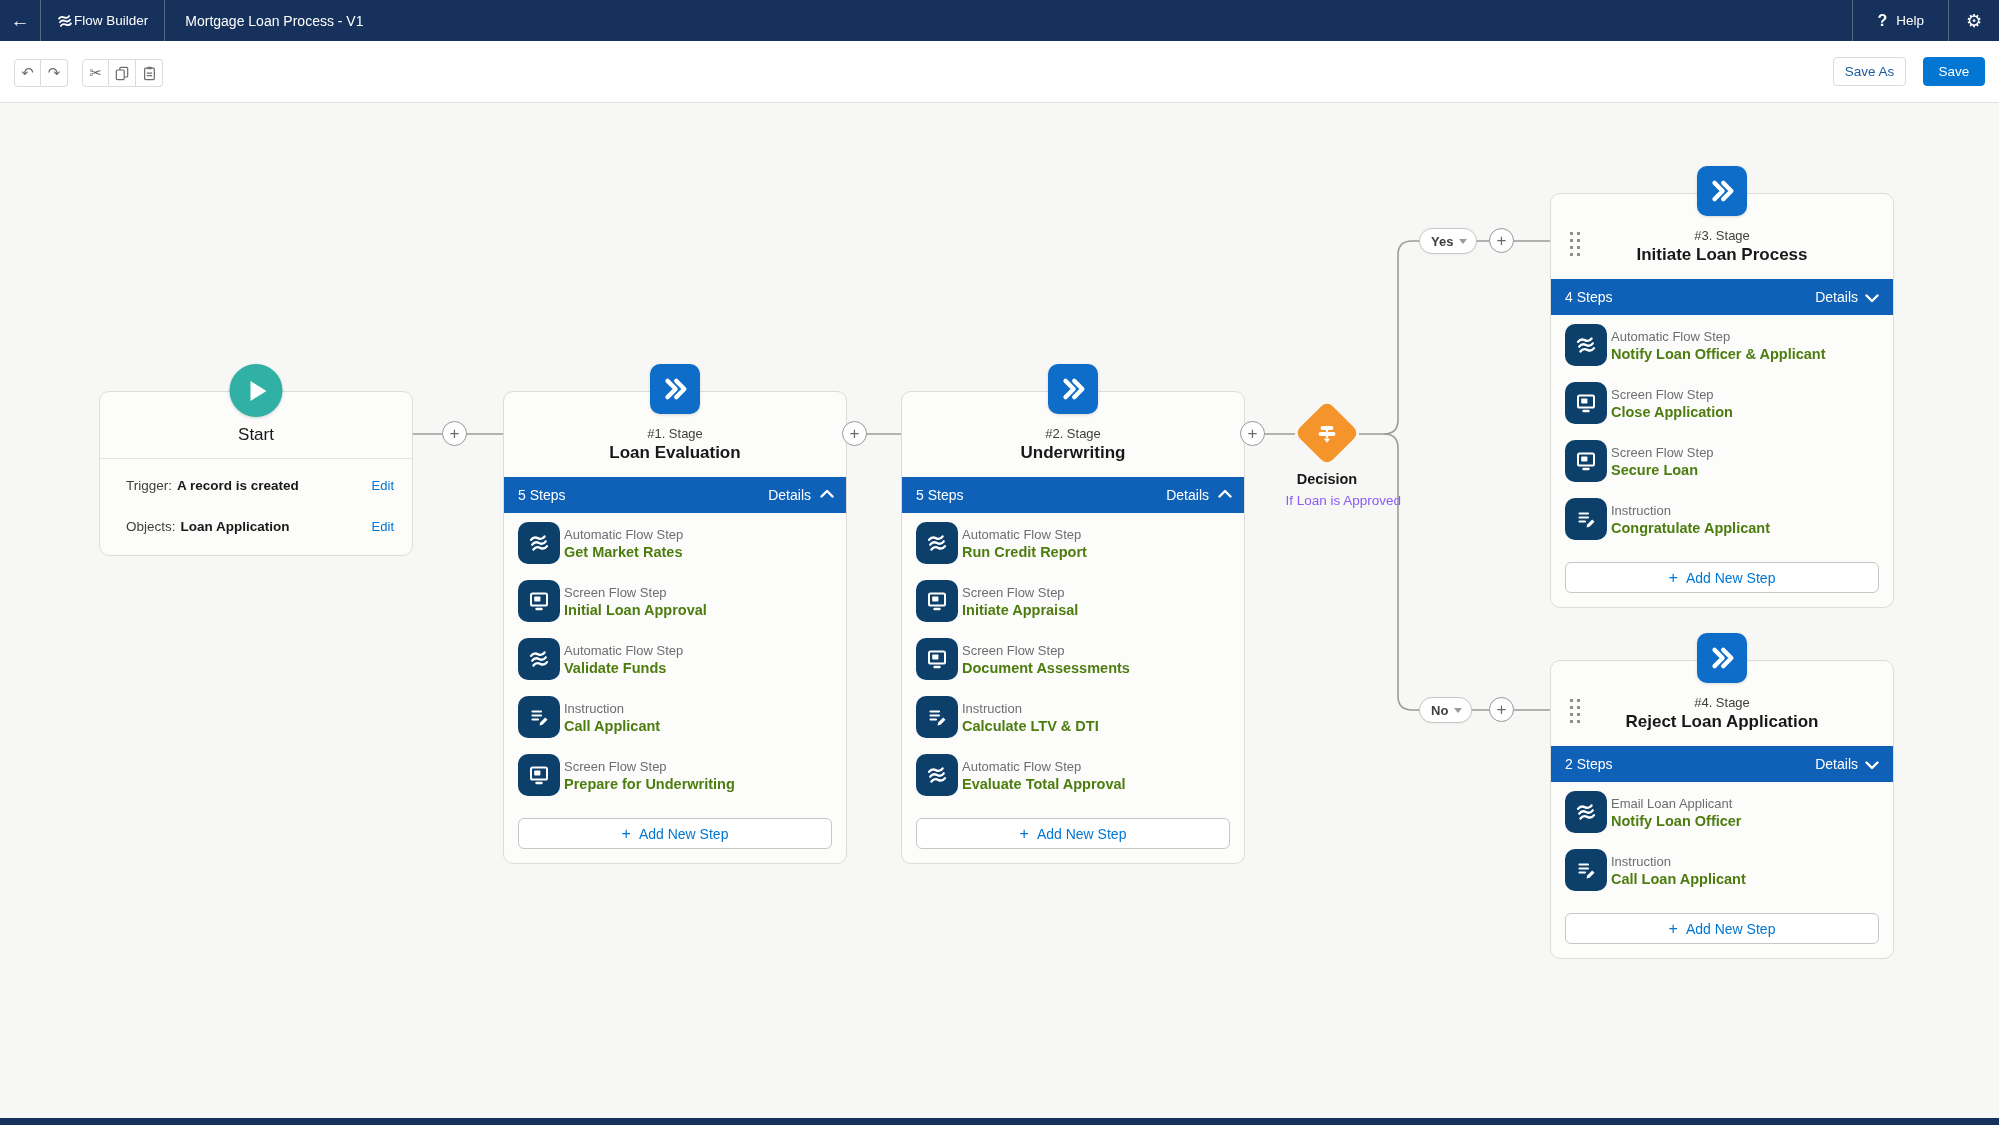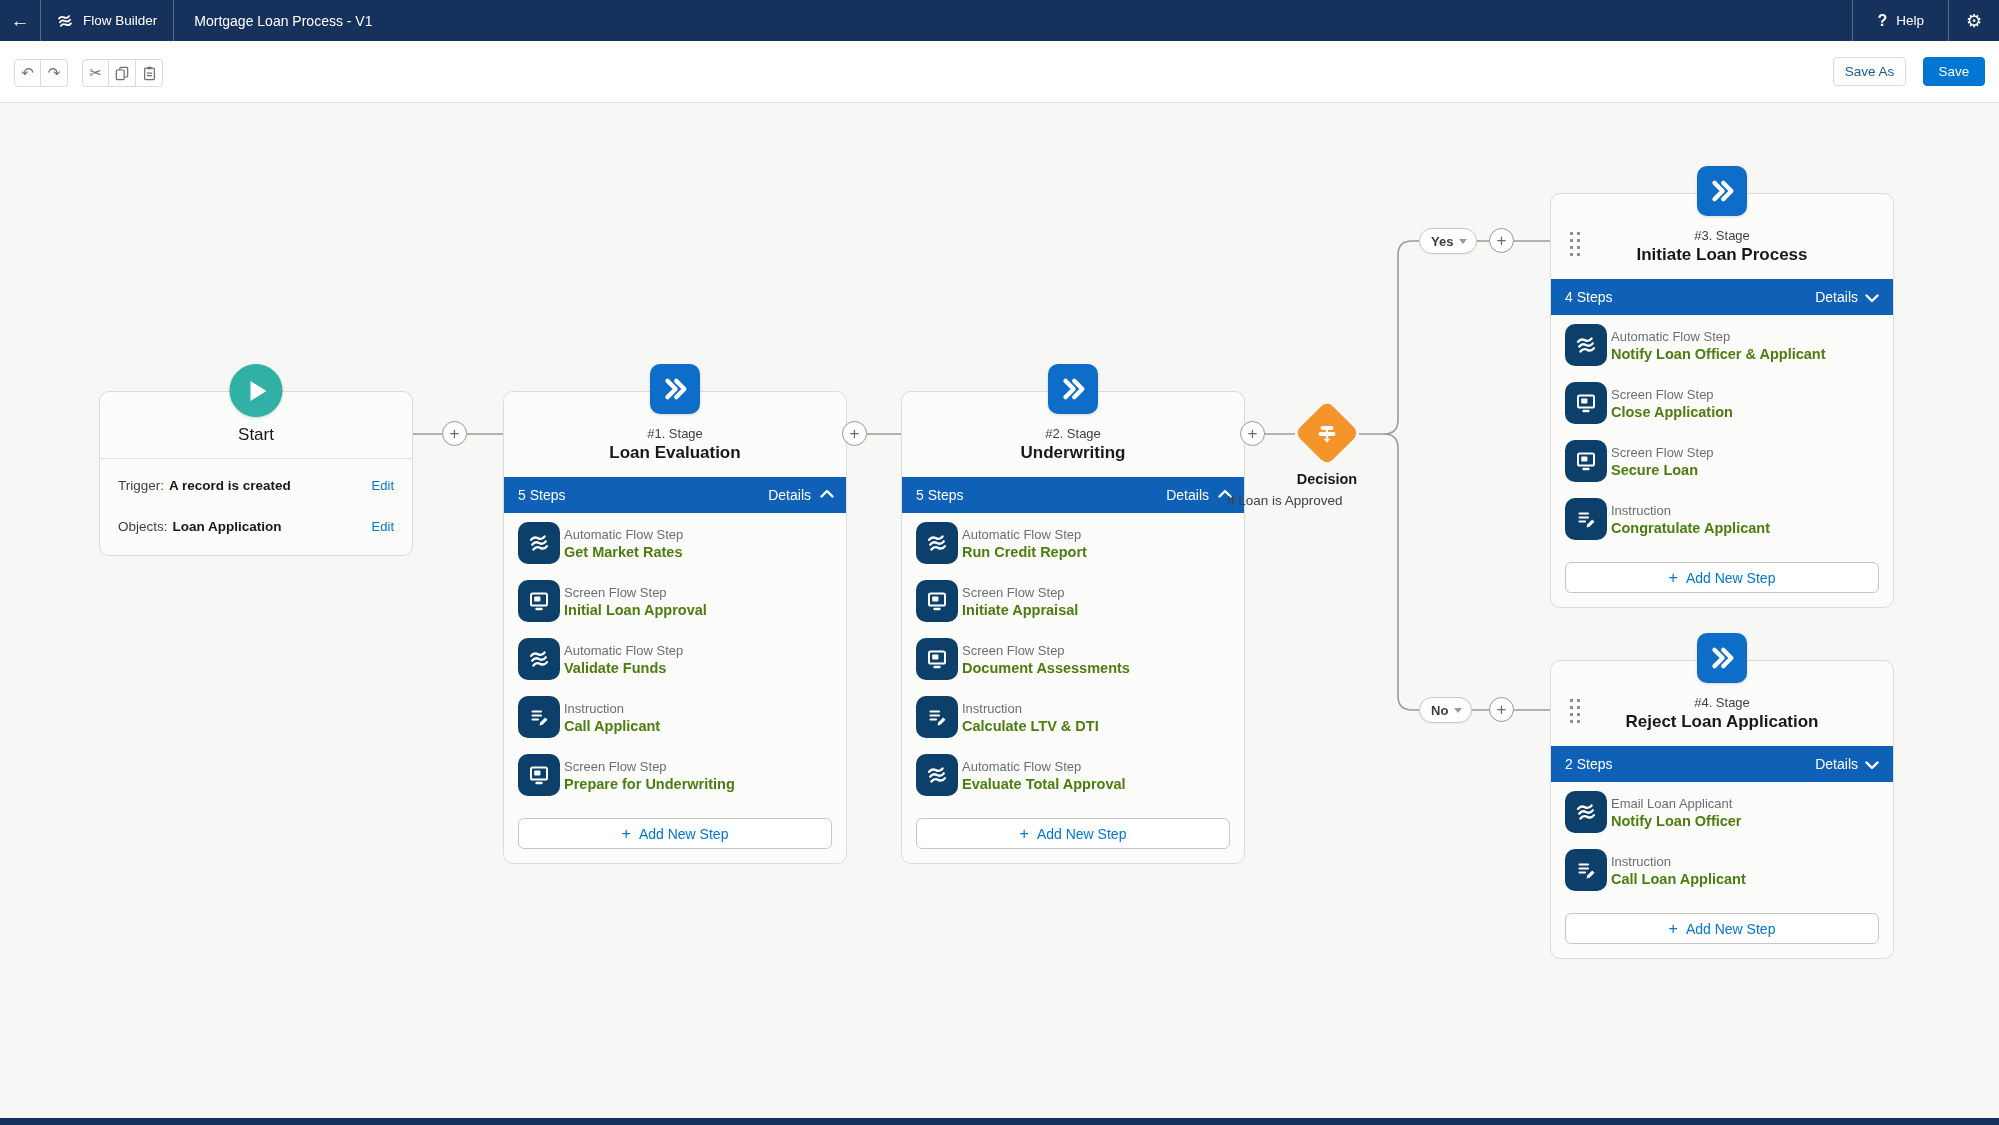--- a/index.html
+++ b/index.html
@@ -5,21 +5,21 @@
   * { margin:0; padding:0; box-sizing:border-box; }
   html,body { width:1999px; height:1125px; overflow:hidden;
     font-family:"Liberation Sans", sans-serif; background:#f7f7f6; }
 
   
   .topbar { position:absolute; left:0; top:0; width:1999px; height:41px;
     background:#16325c; color:#fff; display:flex; align-items:center; z-index:30; }
   .topbar .vdiv { width:1px; height:41px; background:rgba(255,255,255,.28); }
   .back-btn { width:40px; height:41px; display:flex; align-items:center; justify-content:center;
     font-size:19px; cursor:pointer; }
-  .app-chip { display:flex; align-items:center; gap:9px; padding:0 16px 0 15px; height:43px; }
+  .app-chip { display:flex; align-items:center; padding:0 16px 0 15px; height:43px; }
   .app-name { font-size:13.5px; }
   .flow-title { padding-left:20px; font-size:14px; }
   .topbar-right { margin-left:auto; display:flex; align-items:center; height:41px; }
   .help-group { display:flex; align-items:center; gap:9px; padding:0 24px; height:41px; cursor:pointer; }
   .q-glyph { font-size:16px; font-weight:bold; }
   .help-label { font-size:13.5px; }
   .gear-btn { width:50px; height:41px; display:flex; align-items:center; justify-content:center;
     font-size:18px; cursor:pointer; }
 
   
@@ -61,21 +61,21 @@
   .start-card { position:absolute; left:99px; top:391px; width:314px; background:#fcfcfb;
     border:1px solid #dedcda; border-radius:10px; z-index:4; }
   .start-circle { position:absolute; left:50%; top:-28px; transform:translateX(-50%);
     width:53px; height:53px; border-radius:50%; background:#31b0a5; display:flex;
     align-items:center; justify-content:center; box-shadow:0 1px 3px rgba(0,0,0,.18); cursor:pointer; }
   .play-tri { width:0; height:0; border-top:10px solid transparent; border-bottom:10px solid transparent;
     border-left:16px solid #fff; margin-left:4px; }
   .start-title { text-align:center; padding:33px 0 13px; font-size:17px; color:#181818;
     border-bottom:1px solid #e6e4e2; }
   .start-rows { padding:6px 18px 8px; }
-  .start-row { display:flex; align-items:center; padding:13px 0; font-size:13.5px; color:#3e3e3c; }
+  .start-row { display:flex; align-items:center; padding:13px 0; font-size:13.5px; color:#3e3e3c;margin-left:8px; }
   .start-row b { color:#181818; margin-left:5px; font-weight:bold; }
   .edit-link { margin-left:auto; color:#0176d3; font-size:13px; cursor:pointer; }
 
   
   .stage-card { position:absolute; width:344px; background:#fcfcfb; border:1px solid #dedcda;
     border-radius:10px; z-index:4; }
   .stage-1 { left:503px; top:391px; }
   .stage-2 { left:901px; top:391px; }
   .stage-3 { left:1550px; top:193px; }
   .stage-4 { left:1550px; top:660px; }
@@ -105,22 +105,22 @@
     background-image:radial-gradient(circle, #8c8c8c 1.4px, transparent 1.6px);
     background-size:7px 7px; background-position:0 0; cursor:grab; }
 
   
   .decision-diamond { position:absolute; left:1304px; top:410px; width:46px; height:46px;
     background:#f5942b; border-radius:8px; transform:rotate(45deg); z-index:4;
     display:flex; align-items:center; justify-content:center; cursor:pointer; }
   .decision-diamond .inner { transform:rotate(-45deg); display:flex; }
   .decision-label { position:absolute; left:1227px; top:471px; width:200px; text-align:center;
     font-size:14.5px; font-weight:bold; color:#181818; z-index:4; }
-  .decision-sub { position:absolute; left:1227px; top:493px; width:200px; text-align:left;
-    font-size:13.5px; color:#404040; z-index:4; }
+  .decision-sub { position:absolute; left:1201px; top:493px; width:200px; text-align:right;
+    font-size:13.5px; color:#8b5cf6; z-index:4; }
 
   .bottom-strip { position:absolute; left:0; bottom:0; width:1999px; height:7px; background:#16325c; z-index:40; }
 </style>
 </head>
 <body>
 
 <div class="topbar">
   <div class="back-btn">←</div>
   <div class="vdiv"></div>
   <div class="app-chip">

